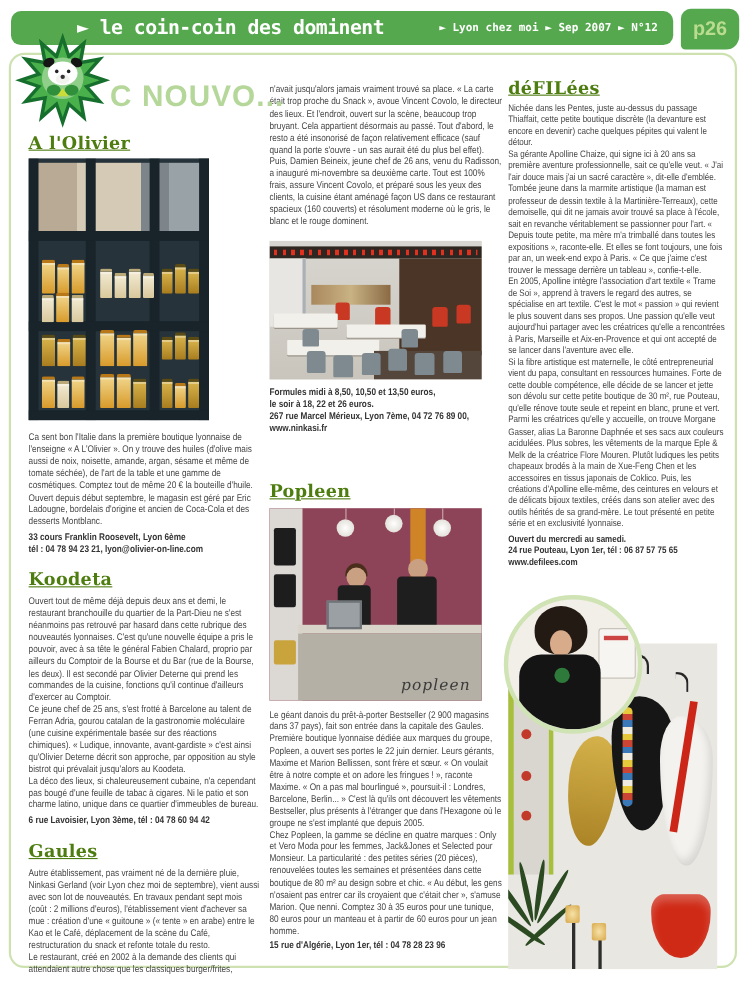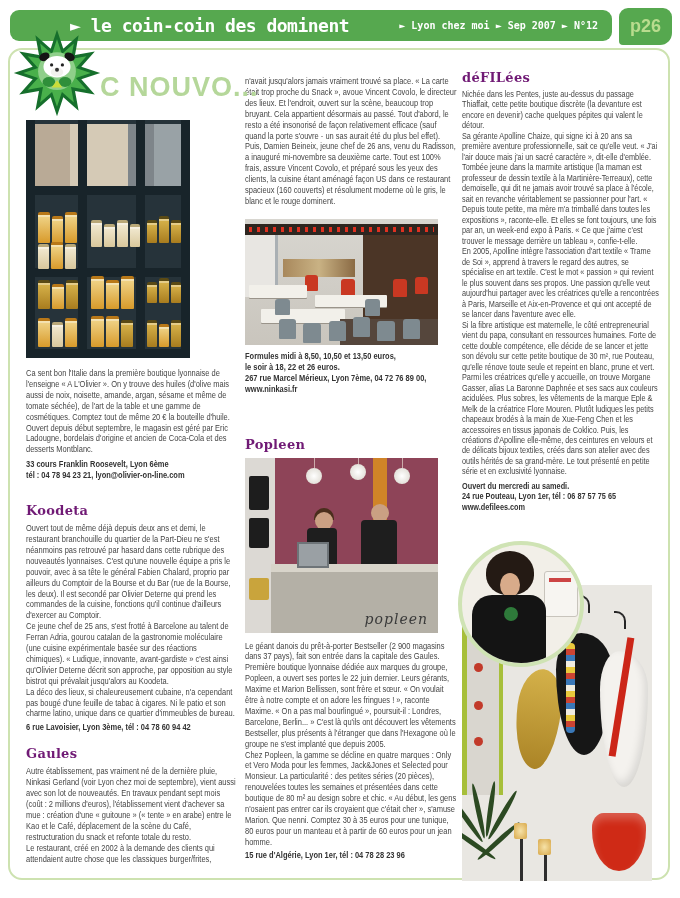--- a/index.html
+++ b/index.html
@@ -16,21 +16,21 @@
 
   .mascot{position:absolute;left:12px;top:28px;width:90px;height:90px;z-index:5;}
   .section-title{position:absolute;left:100px;top:72px;font-size:27px;font-weight:bold;color:#b5d79a;letter-spacing:1px;z-index:4;}
 
   
   .col{position:absolute;z-index:2;}
   #col1{left:26px;top:120px;width:210px;}
   #col2{left:245px;top:70px;width:212px;}
   #col3{left:462px;top:70px;width:198px;}
 
-  h3.heading{font-family:"DejaVu Serif","Liberation Serif",serif;font-weight:bold;color:#701a75;font-size:13px;margin:0 0 5px 0;letter-spacing:.3px;}
+  h3.heading{font-family:"DejaVu Serif","Liberation Serif",serif;font-weight:bold;color:#4d7c0f;font-size:16px;margin:0 0 5px 0;letter-spacing:.3px;text-decoration:underline;}
   .body-text{font-size:8.8px;line-height:1.24;color:#454545;margin:0;white-space:pre-line;text-align:left;transform:scaleX(.85);transform-origin:0 0;width:117.6%;}
   .contact{font-weight:bold;color:#333;}
 
   
   .photo-olivier{position:relative;width:164px;height:238px;background:#26333a;overflow:hidden;margin:0 0 10px 0;}
   .ol-top{position:absolute;left:6px;top:4px;width:152px;height:62px;background:linear-gradient(90deg,#b9aa96 0 38px,#d5cab6 38px 96px,#7e858a 96px 122px,#99a2a6 122px 152px);}
   .ol-vbar{position:absolute;top:0;width:9px;height:238px;background:#18242a;}
   .ol-hbar{position:absolute;left:0;width:164px;height:9px;background:#18242a;}
   .jar{display:inline-block;border-radius:2px 2px 1px 1px;margin:0 1px;vertical-align:bottom;box-shadow:inset 0 2px 0 rgba(255,255,255,.35);}
   .jar.am{background:linear-gradient(#f0d58a,#d89a2a);border-top:3px solid #b87818;}
@@ -116,20 +116,21 @@
     <circle cx="50" cy="46.5" r="2.2" fill="#333"></circle>
     <ellipse cx="41" cy="60" rx="7" ry="5.5" fill="#2f8f3a"></ellipse>
     <ellipse cx="59" cy="60" rx="7" ry="5.5" fill="#2f8f3a"></ellipse>
     <polygon fill="#cadc3a" points="50,58 44,66 56,66"></polygon>
   </svg>
 </div>
 
 <div class="section-title">C NOUVO...</div>
 
 <div class="col" id="col1">
+  <h3 class="heading">A l'Olivier</h3>
 
   <div class="photo-olivier">
     <div class="ol-top"></div>
     <div class="ol-vbar" style="left:0"></div>
     <div class="ol-vbar" style="left:52px"></div>
     <div class="ol-vbar" style="left:110px"></div>
     <div class="ol-vbar" style="left:155px"></div>
     <div class="ol-hbar" style="top:66px"></div>
     <div class="ol-hbar" style="top:148px"></div>
     <div class="ol-hbar" style="top:229px"></div>
@@ -183,21 +184,21 @@
       <span class="jar ol" style="width:10px;height:24px"></span>
         <span class="jar am" style="width:10px;height:20px"></span>
         <span class="jar ol" style="width:10px;height:24px"></span>
     </div>
   </div>
 
   <p class="body-text">Ca sent bon l'Italie dans la première boutique lyonnaise de l'enseigne « A L'Olivier ». On y trouve des huiles (d'olive mais aussi de noix, noisette, amande, argan, sésame et même de tomate séchée), de l'art de la table et une gamme de cosmétiques. Comptez tout de même 20 € la bouteille d'huile. Ouvert depuis début septembre, le magasin est géré par Eric Ladougne, bordelais d'origine et ancien de Coca-Cola et des desserts Montblanc.</p>
   <p class="body-text contact" style="margin-top:4px">33 cours Franklin Roosevelt, Lyon 6ème
 tél : 04 78 94 23 21, lyon@olivier-on-line.com</p>
 
-  <h3 class="heading" style="margin-top:22px">Koodeta</h3>
+  <h3 class="heading" style="margin-top:12px">Koodeta</h3>
   <p class="body-text">Ouvert tout de même déjà depuis deux ans et demi, le restaurant branchouille du quartier de la Part-Dieu ne s'est néanmoins pas retrouvé par hasard dans cette rubrique des nouveautés lyonnaises. C'est qu'une nouvelle équipe a pris le pouvoir, avec à sa tête le général Fabien Chalard, proprio par ailleurs du Comptoir de la Bourse et du Bar (rue de la Bourse, les deux). Il est secondé par Olivier Deterne qui prend les commandes de la cuisine, fonctions qu'il continue d'ailleurs d'exercer au Comptoir.
 Ce jeune chef de 25 ans, s'est frotté à Barcelone au talent de Ferran Adria, gourou catalan de la gastronomie moléculaire (une cuisine expérimentale basée sur des réactions chimiques). « Ludique, innovante, avant-gardiste » c'est ainsi qu'Olivier Deterne décrit son approche, par opposition au style bistrot qui prévalait jusqu'alors au Koodeta.
 La déco des lieux, si chaleureusement cubaine, n'a cependant pas bougé d'une feuille de tabac à cigares. Ni le patio et son charme latino, unique dans ce quartier d'immeubles de bureau.</p>
   <p class="body-text contact" style="margin-top:3px">6 rue Lavoisier, Lyon 3ème, tél : 04 78 60 94 42</p>
 
   <h3 class="heading" style="margin-top:13px">Gaules</h3>
   <p class="body-text">Autre établissement, pas vraiment né de la dernière pluie, Ninkasi Gerland (voir Lyon chez moi de septembre), vient aussi avec son lot de nouveautés. En travaux pendant sept mois (coût : 2 millions d'euros), l'établissement vient d'achever sa mue : création d'une « guitoune » (« tente » en arabe) entre le Kao et le Café, déplacement de la scène du Café, restructuration du snack et refonte totale du resto.
 Le restaurant, créé en 2002 à la demande des clients qui attendaient autre chose que les classiques burger/frites,</p>
 </div>
 

